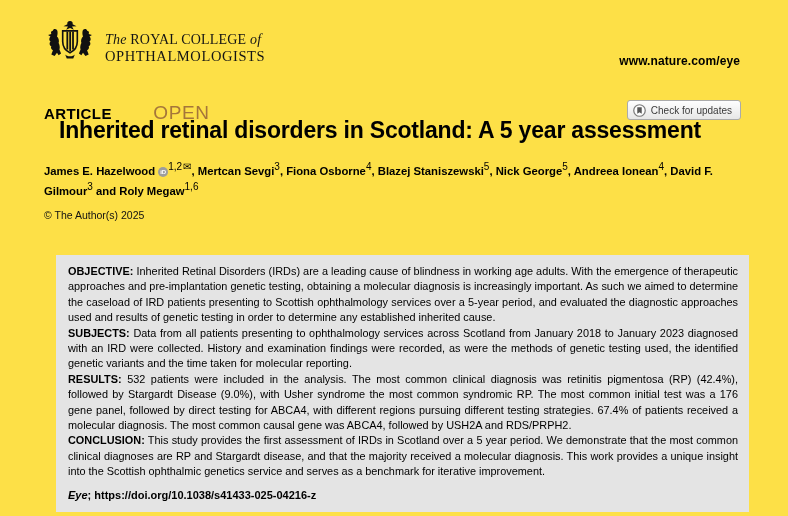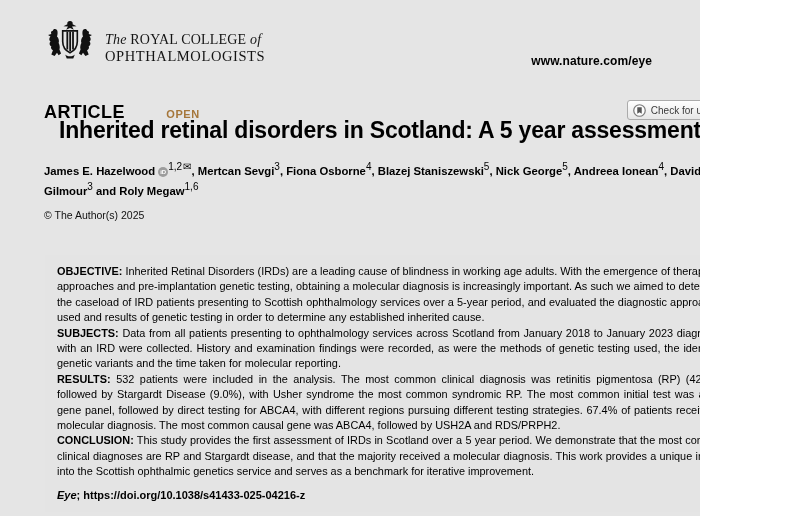--- a/index.html
+++ b/index.html
@@ -1,53 +1,53 @@
 <!DOCTYPE html>
 <html><head>
 <meta charset="utf-8">
 <style>
   * { margin:0; padding:0; box-sizing:border-box; }
   html,body { background:#ffffff; }
   body { font-family:"Liberation Sans", sans-serif; color:#000; }
-  .page { position:relative; width:700px; height:516px; background:#e5e5e5; overflow:hidden; }
+  .page { position:relative; width:788px; height:516px; background:#fde047; overflow:hidden; }
 
   
   .logo { position:absolute; top:20px; left:44px; display:flex; align-items:center; gap:9px; }
   .crest { flex:0 0 auto; }
   .logo-text { font-family:"Liberation Serif", serif; color:#141414; line-height:1.12; padding-top:10px; }
   .logo-line1 { font-size:14px; letter-spacing:0.2px; }
   .logo-line2 { font-size:14.5px; letter-spacing:0.6px; }
   .logo-it { font-style:italic; }
 
   .site-url { position:absolute; top:54px; right:48px; font-size:12px; font-weight:bold; letter-spacing:0.1px; }
 
   
   .article-row { position:absolute; top:102px; left:44px; width:697px; height:20px; }
-  .article-label { font-size:18px; font-weight:bold; letter-spacing:0.4px; display:inline-block; }
-  .open-label { font-size:11px; font-weight:bold; letter-spacing:0.6px; display:inline-block; margin-left:37px; color:#a5763a; }
+  .article-label { font-size:15px; font-weight:bold; letter-spacing:0.4px; display:inline-block; }
+  .open-label { font-size:19px; font-weight:normal; letter-spacing:0.6px; display:inline-block; margin-left:37px; color:#a5763a; }
   .check-btn { position:absolute; right:0; top:-2px; height:20px; display:flex; align-items:center; gap:5px;
                border:1px solid #ababab; border-radius:3px; background:linear-gradient(#fefefe,#e7e7e7);
                padding:0 8px 0 5px; font-size:10px; color:#3a3a3a; cursor:pointer; }
 
   
   .title { position:absolute; top:117px; left:59px; width:704px; font-size:23px; font-weight:bold;
            letter-spacing:-0.2px; color:#000; }
   .authors { position:absolute; top:159px; left:44px; width:700px; font-size:11.3px; font-weight:bold;
              line-height:1.5; color:#000; }
   .authors sup { font-size:10px; font-weight:normal; }
   .sep { white-space:pre; }
   .orcid-badge { display:inline-block; width:10px; height:10px; border-radius:50%; background:#9d9d9d;
                  color:#fff; font-size:6px; font-weight:bold; line-height:10px; text-align:center;
                  margin-left:3px; vertical-align:1px; cursor:pointer; }
   .mail-sup { font-size:8.5px; vertical-align:super; margin-left:1px; font-weight:normal; cursor:pointer; }
 
   .copyright { position:absolute; top:209px; left:44px; font-size:10.5px; color:#111; }
 
   
-  .abstract { position:absolute; top:255px; left:45px; width:693px; background:#e4e4e4;
+  .abstract { position:absolute; top:255px; left:56px; width:693px; background:#e4e4e4;
               padding:9px 11px 11px 12px; }
   .abs-p { font-size:10.9px; line-height:15.4px; text-align:justify; color:#000; }
   .abs-p b { font-weight:bold; }
   .doi-line { margin-top:9px; font-size:11px;font-weight:bold; }
   .doi-journal { font-style:italic; }
 </style>
 </head>
 <body>
 
 <div class="page">

